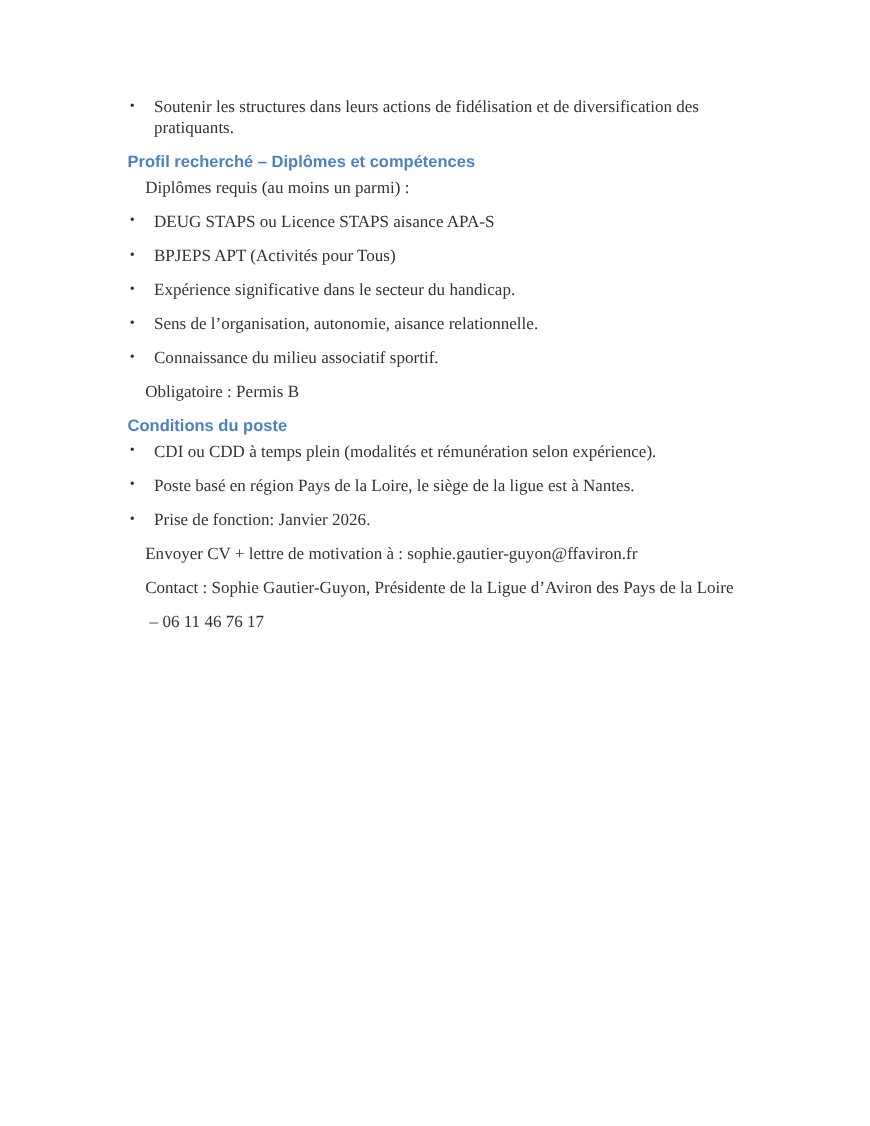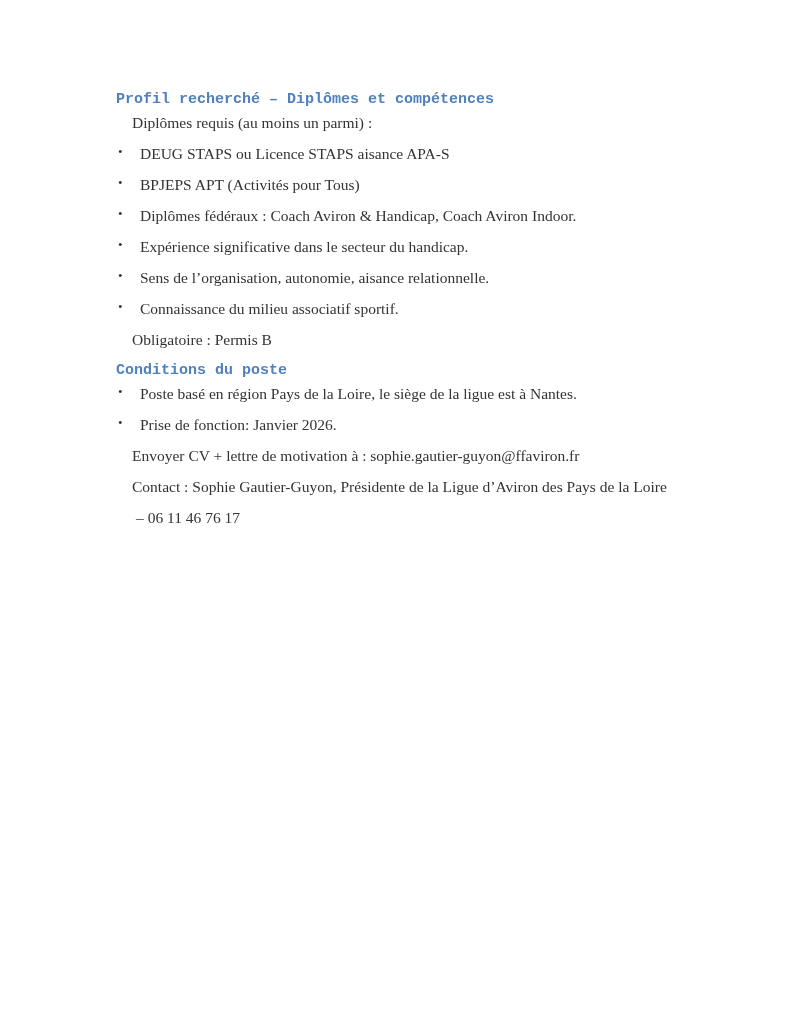--- a/index.html
+++ b/index.html
@@ -17,21 +17,21 @@
     font-family: "Liberation Serif", serif;
     font-size: 15.5px;
     line-height: 19px;
     color: #333333;
     overflow: hidden;
   }
   .doc p {
     margin: 0 0 12px 16px;
   }
   .doc h2 {
-    font-family: Liberation Mono, monospace;
+    font-family: Liberation Sans, sans-serif;
     font-size: 15px;
     line-height: 19px;
     font-weight: bold;
     color: #4F81BD;
     margin: 2px 0 4px 0;
   }
   .doc ul {
     list-style: none;
     margin: 0 0 12px 0;
     padding: 0;
@@ -55,43 +55,46 @@
   .phone-line {
     padding-left: 4px;
   }
 </style>
 </head>
 <body>
 
 <div class="page">
   <div class="doc">
 
+    <ul>
+      <li>Soutenir les structures dans leurs actions de fidélisation et de diversification des pratiquants.</li>
+    </ul>
 
     <h2>Profil recherché – Diplômes et compétences</h2>
 
     <p>Diplômes requis (au moins un parmi) :</p>
 
     <ul>
       <li>DEUG STAPS ou Licence STAPS aisance APA-S</li>
       <li>BPJEPS APT (Activités pour Tous)</li>
     </ul>
 
 
     <ul>
-      <li>Diplômes fédéraux : Coach Aviron &amp; Handicap, Coach Aviron Indoor.</li>
       <li>Expérience significative dans le secteur du handicap.</li>
       <li>Sens de l’organisation, autonomie, aisance relationnelle.</li>
       <li>Connaissance du milieu associatif sportif.</li>
     </ul>
 
     <p>Obligatoire : Permis B</p>
 
     <h2>Conditions du poste</h2>
 
     <ul>
+      <li>CDI ou CDD à temps plein (modalités et rémunération selon expérience).</li>
       <li>Poste basé en région Pays de la Loire, le siège de la ligue est à Nantes.</li>
       <li>Prise de fonction: Janvier 2026.</li>
     </ul>
 
 
     <p>Envoyer CV + lettre de motivation à : sophie.gautier-guyon@ffaviron.fr</p>
 
     <p>Contact : Sophie Gautier-Guyon, Présidente de la Ligue d’Aviron des Pays de la Loire</p>
 
     <p class="phone-line">– 06 11 46 76 17</p>

